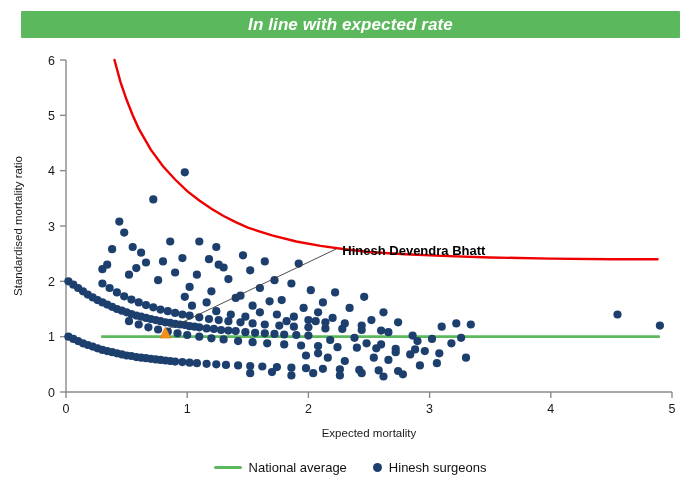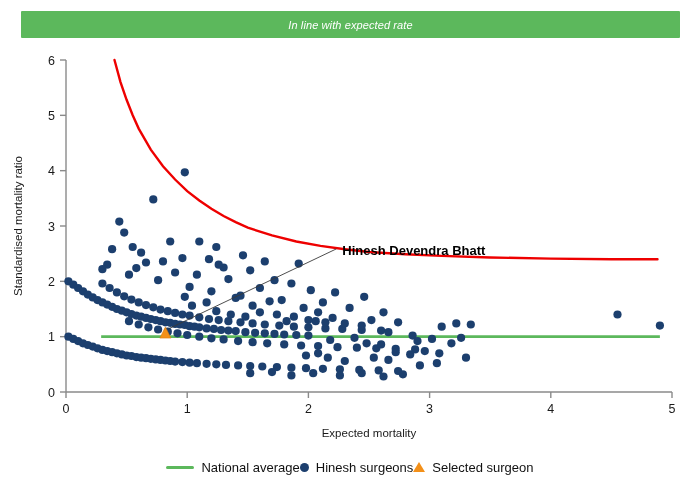--- a/index.html
+++ b/index.html
@@ -12,21 +12,21 @@
   }
   #root{position:relative;width:700px;height:500px;}
 
   
   .banner{
     position:absolute;left:21px;top:11px;width:659px;height:27px;
     display:flex;align-items:center;justify-content:center;
     border-radius:1px;
   }
   .banner-text{
-    color:#ffffff;font-size:11px;font-weight:normal;font-style:italic;
+    color:#ffffff;font-size:17px;font-weight:bold;font-style:italic;
     letter-spacing:.1px;white-space:nowrap;
   }
 
   
   .plot-wrap{position:absolute;left:0;top:38px;width:700px;height:410px;}
   svg.plot{display:block;}
 
   .axis-line{stroke:#8a8a8a;stroke-width:1.4;fill:none;}
   .tick-line{stroke:#8a8a8a;stroke-width:1.4;}
   .tick-label{fill:#1a1a1a;font-family:"Liberation Sans",sans-serif;font-size:12.5px;}
@@ -35,21 +35,21 @@
   .ctrl-limit{fill:none;stroke:#ee0000;stroke-width:2.4;stroke-linecap:round;}
   .nat-avg{fill:none;stroke:#5cb85c;stroke-width:2.6;}
   .dot{fill:#1c3f6e;}
   .sel-tri{fill:#f39019;stroke:#d97d10;stroke-width:.6;}
   .leader{stroke:#3a3a3a;stroke-width:.9;fill:none;}
   .annot{fill:#000000;font-family:"Liberation Sans",sans-serif;font-size:13px;font-weight:bold;}
 
   
   .legend{
     position:absolute;left:0;top:452px;width:700px;height:30px;
-    display:flex;align-items:center;justify-content:center;
+    display:flex;align-items:center;justify-content:center;gap:26px;
   }
   .legend-item{display:flex;align-items:center;gap:7px;}
   .legend-label{font-size:13px;color:#111;white-space:nowrap;}
   .swatch-line{width:28px;height:3px;border-radius:2px;display:block;}
   .swatch-dot{width:9px;height:9px;border-radius:50%;display:block;}
   .swatch-tri{
     width:0;height:0;display:block;
     border-left:6px solid transparent;border-right:6px solid transparent;
   }
 </style>
@@ -332,19 +332,15 @@
 
   <div class="legend" id="legend">
       <div class="legend-item">
         <span class="swatch-line" style="background: rgb(92, 184, 92);"></span>
         <span class="legend-label">National average</span>
       </div>
       <div class="legend-item">
         <span class="swatch-dot" style="background: rgb(28, 63, 110);"></span>
         <span class="legend-label">Hinesh surgeons</span>
       </div>
-      <div class="legend-item">
-        <span class="swatch-tri" style="border-bottom: 10px solid rgb(243, 144, 25);"></span>
-        <span class="legend-label">Selected surgeon</span>
-      </div>
     </div>
 
 </div>
 
 </body></html>

